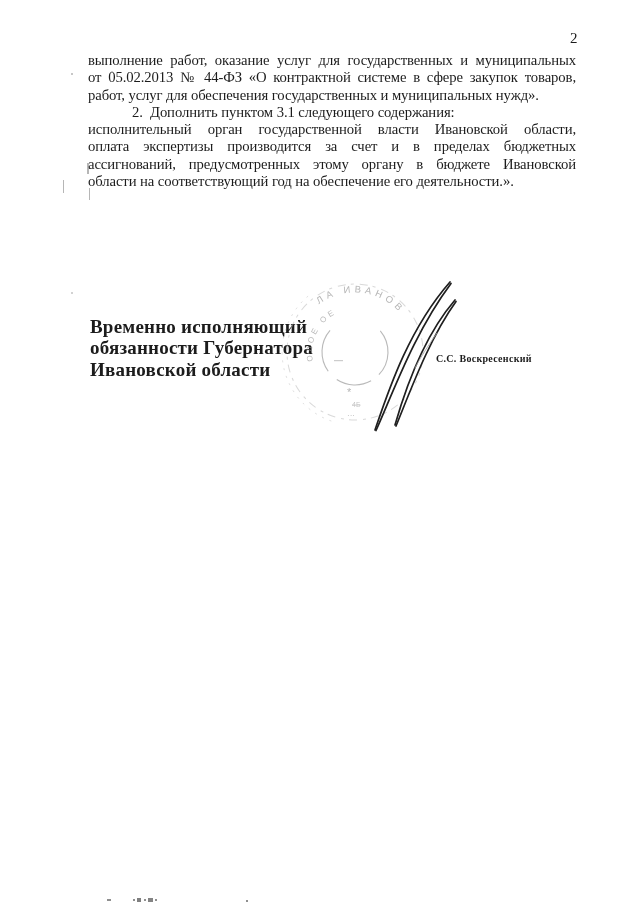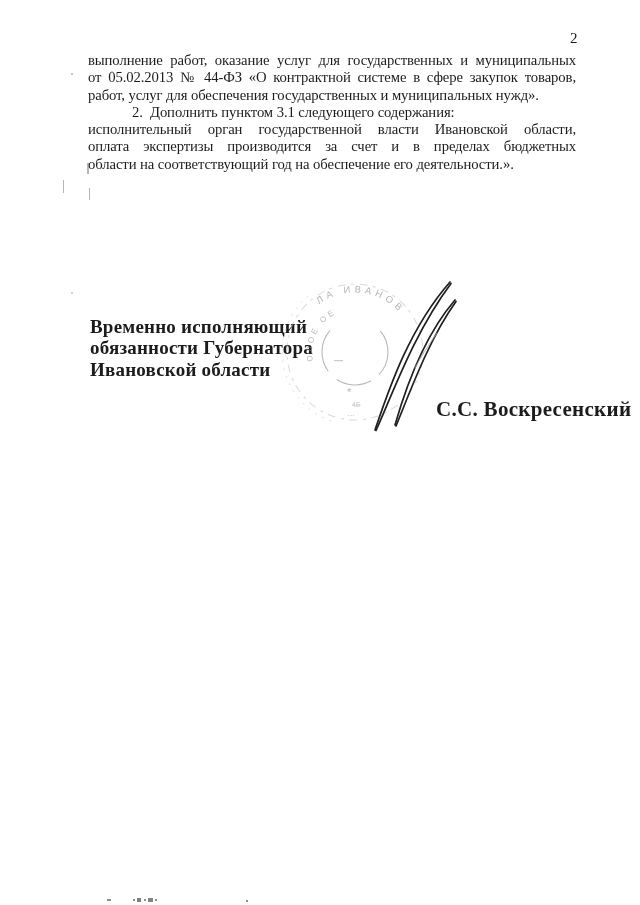--- a/index.html
+++ b/index.html
@@ -45,23 +45,22 @@
     font-weight: bold;
     font-size: 19px;
     line-height: 21.4px;
     letter-spacing: 0.2px;
   }
   .sign-name {
     position: absolute;
     left: 436px;
     top: 353px;
     font-weight: bold;
-    font-size: 21px;
+    font-size: 10px;
     letter-spacing: 0.3px;
-    margin-top: 44px;
   }
   .seal-svg {
     position: absolute;
     left: 270px;
     top: 265px;
     width: 200px;
     height: 180px;
   }
   .seal-text {
     font-family: "Liberation Sans", sans-serif;
@@ -80,20 +79,21 @@
 
   <div class="body-text">
     <div class="line">выполнение работ, оказание услуг для государственных и муниципальных</div>
     <div class="line">от 05.02.2013 № 44-ФЗ «О контрактной системе в сфере закупок товаров,</div>
     <div class="line last">работ, услуг для обеспечения государственных и муниципальных нужд».</div>
 
     <div class="line first last">2.&nbsp; Дополнить пунктом 3.1 следующего содержания:</div>
 
     <div class="line">исполнительный орган государственной власти Ивановской области,</div>
     <div class="line">оплата экспертизы производится за счет и в пределах бюджетных</div>
+    <div class="line">ассигнований, предусмотренных этому органу в бюджете Ивановской</div>
     <div class="line last">области на соответствующий год на обеспечение его деятельности.».</div>
   </div>
 
   <div class="sign-title">
     <div>Временно исполняющий</div>
     <div>обязанности Губернатора</div>
     <div>Ивановской области</div>
   </div>
 
   <div class="sign-name">С.С. Воскресенский</div>

